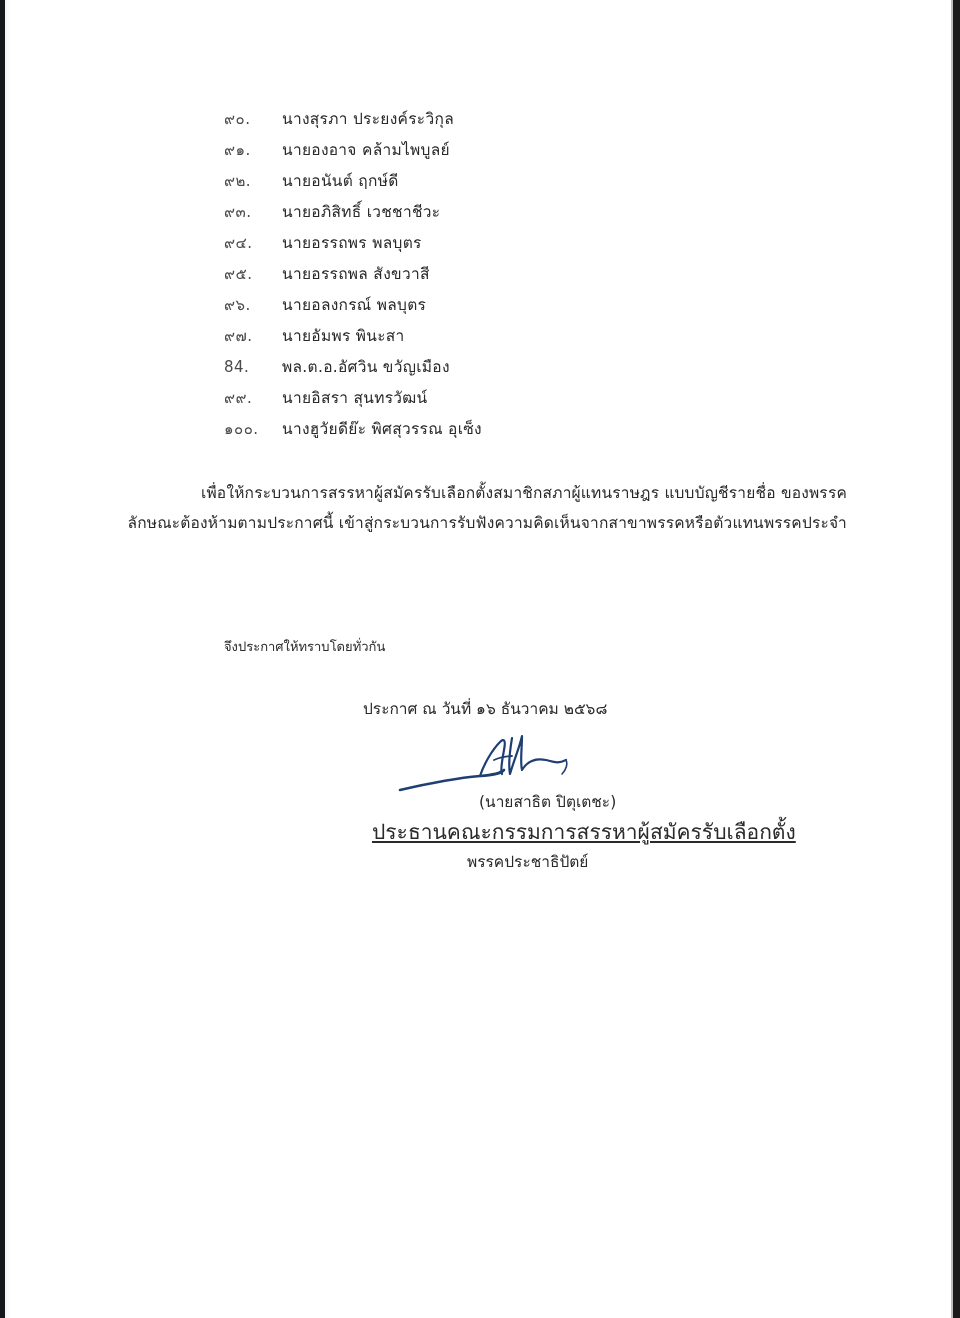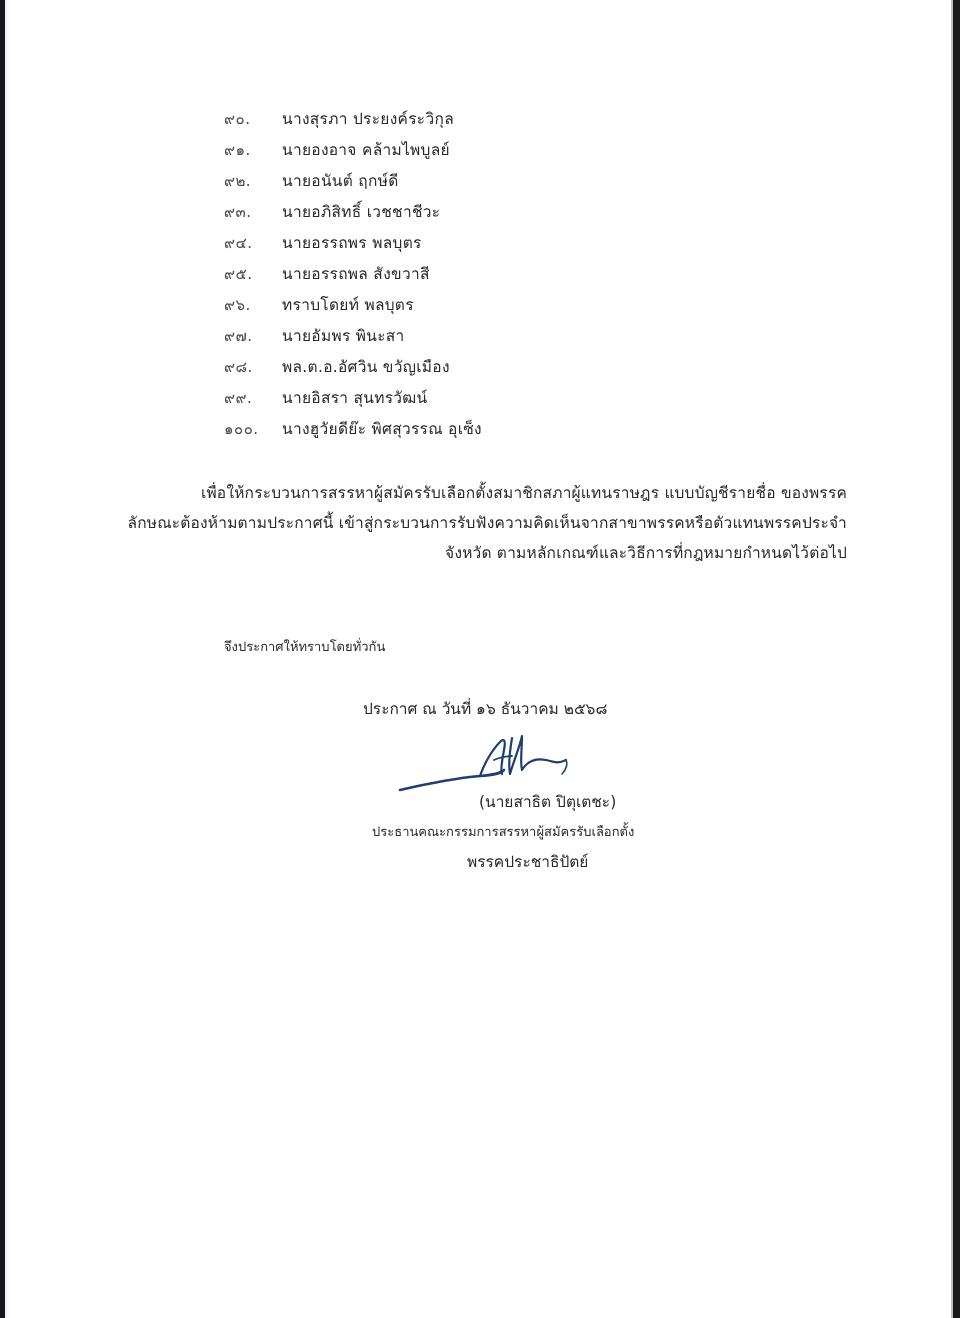--- a/index.html
+++ b/index.html
@@ -113,23 +113,24 @@
     top: 789px;
     font-size: 15.5px;
     line-height: 26px;
     white-space: nowrap;
     margin-left: 24px;
   }
   .signer-title {
     position: absolute;
     left: 372px;
     top: 819px;
-    font-size: 13px;
-    line-height: 26px;
-    white-space: nowrap;
+    font-size: 21px;
+    line-height: 26px;
+    white-space: nowrap;
+    text-decoration: underline;
   }
   .signer-org {
     position: absolute;
     left: 467px;
     top: 849px;
     font-size: 15.5px;
     line-height: 26px;
     white-space: nowrap;
   }
 </style>
@@ -163,44 +164,43 @@
   <li class="list-item">
     <span class="list-num">๙๔.</span>
     <span class="list-name">นายอรรถพร  พลบุตร</span>
   </li>
   <li class="list-item">
     <span class="list-num">๙๕.</span>
     <span class="list-name">นายอรรถพล  สังขวาสี</span>
   </li>
   <li class="list-item">
     <span class="list-num">๙๖.</span>
-    <span class="list-name">ทราบโดยท์  พลบุตร</span>
+    <span class="list-name">นายอลงกรณ์  พลบุตร</span>
   </li>
   <li class="list-item">
     <span class="list-num">๙๗.</span>
     <span class="list-name">นายอัมพร  พินะสา</span>
   </li>
   <li class="list-item">
-    <span class="list-num">๙๘.</span>
+    <span class="list-num">84.</span>
     <span class="list-name">พล.ต.อ.อัศวิน  ขวัญเมือง</span>
   </li>
   <li class="list-item">
     <span class="list-num">๙๙.</span>
     <span class="list-name">นายอิสรา  สุนทรวัฒน์</span>
   </li>
   <li class="list-item">
     <span class="list-num">๑๐๐.</span>
     <span class="list-name">นางฮูวัยดีย๊ะ  พิศสุวรรณ อุเซ็ง</span>
   </li>
 </ul>
 
 <div class="para">
   <div class="para-line first">เพื่อให้กระบวนการสรรหาผู้สมัครรับเลือกตั้งสมาชิกสภาผู้แทนราษฎร แบบบัญชีรายชื่อ ของพรรค</div>
   <div class="para-line">ลักษณะต้องห้ามตามประกาศนี้ เข้าสู่กระบวนการรับฟังความคิดเห็นจากสาขาพรรคหรือตัวแทนพรรคประจำ</div>
-  <div class="para-line">จังหวัด ตามหลักเกณฑ์และวิธีการที่กฎหมายกำหนดไว้ต่อไป</div>
 </div>
 
 <div class="closing">จึงประกาศให้ทราบโดยทั่วกัน</div>
 
 <div class="date">ประกาศ ณ วันที่ ๑๖ ธันวาคม ๒๕๖๘</div>
 
 <svg class="signature" viewBox="0 0 180 66" xmlns="http://www.w3.org/2000/svg">
   <g fill="none" stroke="#1f3f73" stroke-linecap="round" stroke-linejoin="round">
     <path d="M4 60 C 30 54, 60 48, 84 46 C 96 45, 104 44, 108 40" stroke-width="2.6"></path>
     <path d="M84 46 C 88 34, 96 20, 104 12 C 108 8, 110 10, 108 20 C 106 32, 104 40, 106 44" stroke-width="2.2"></path>

